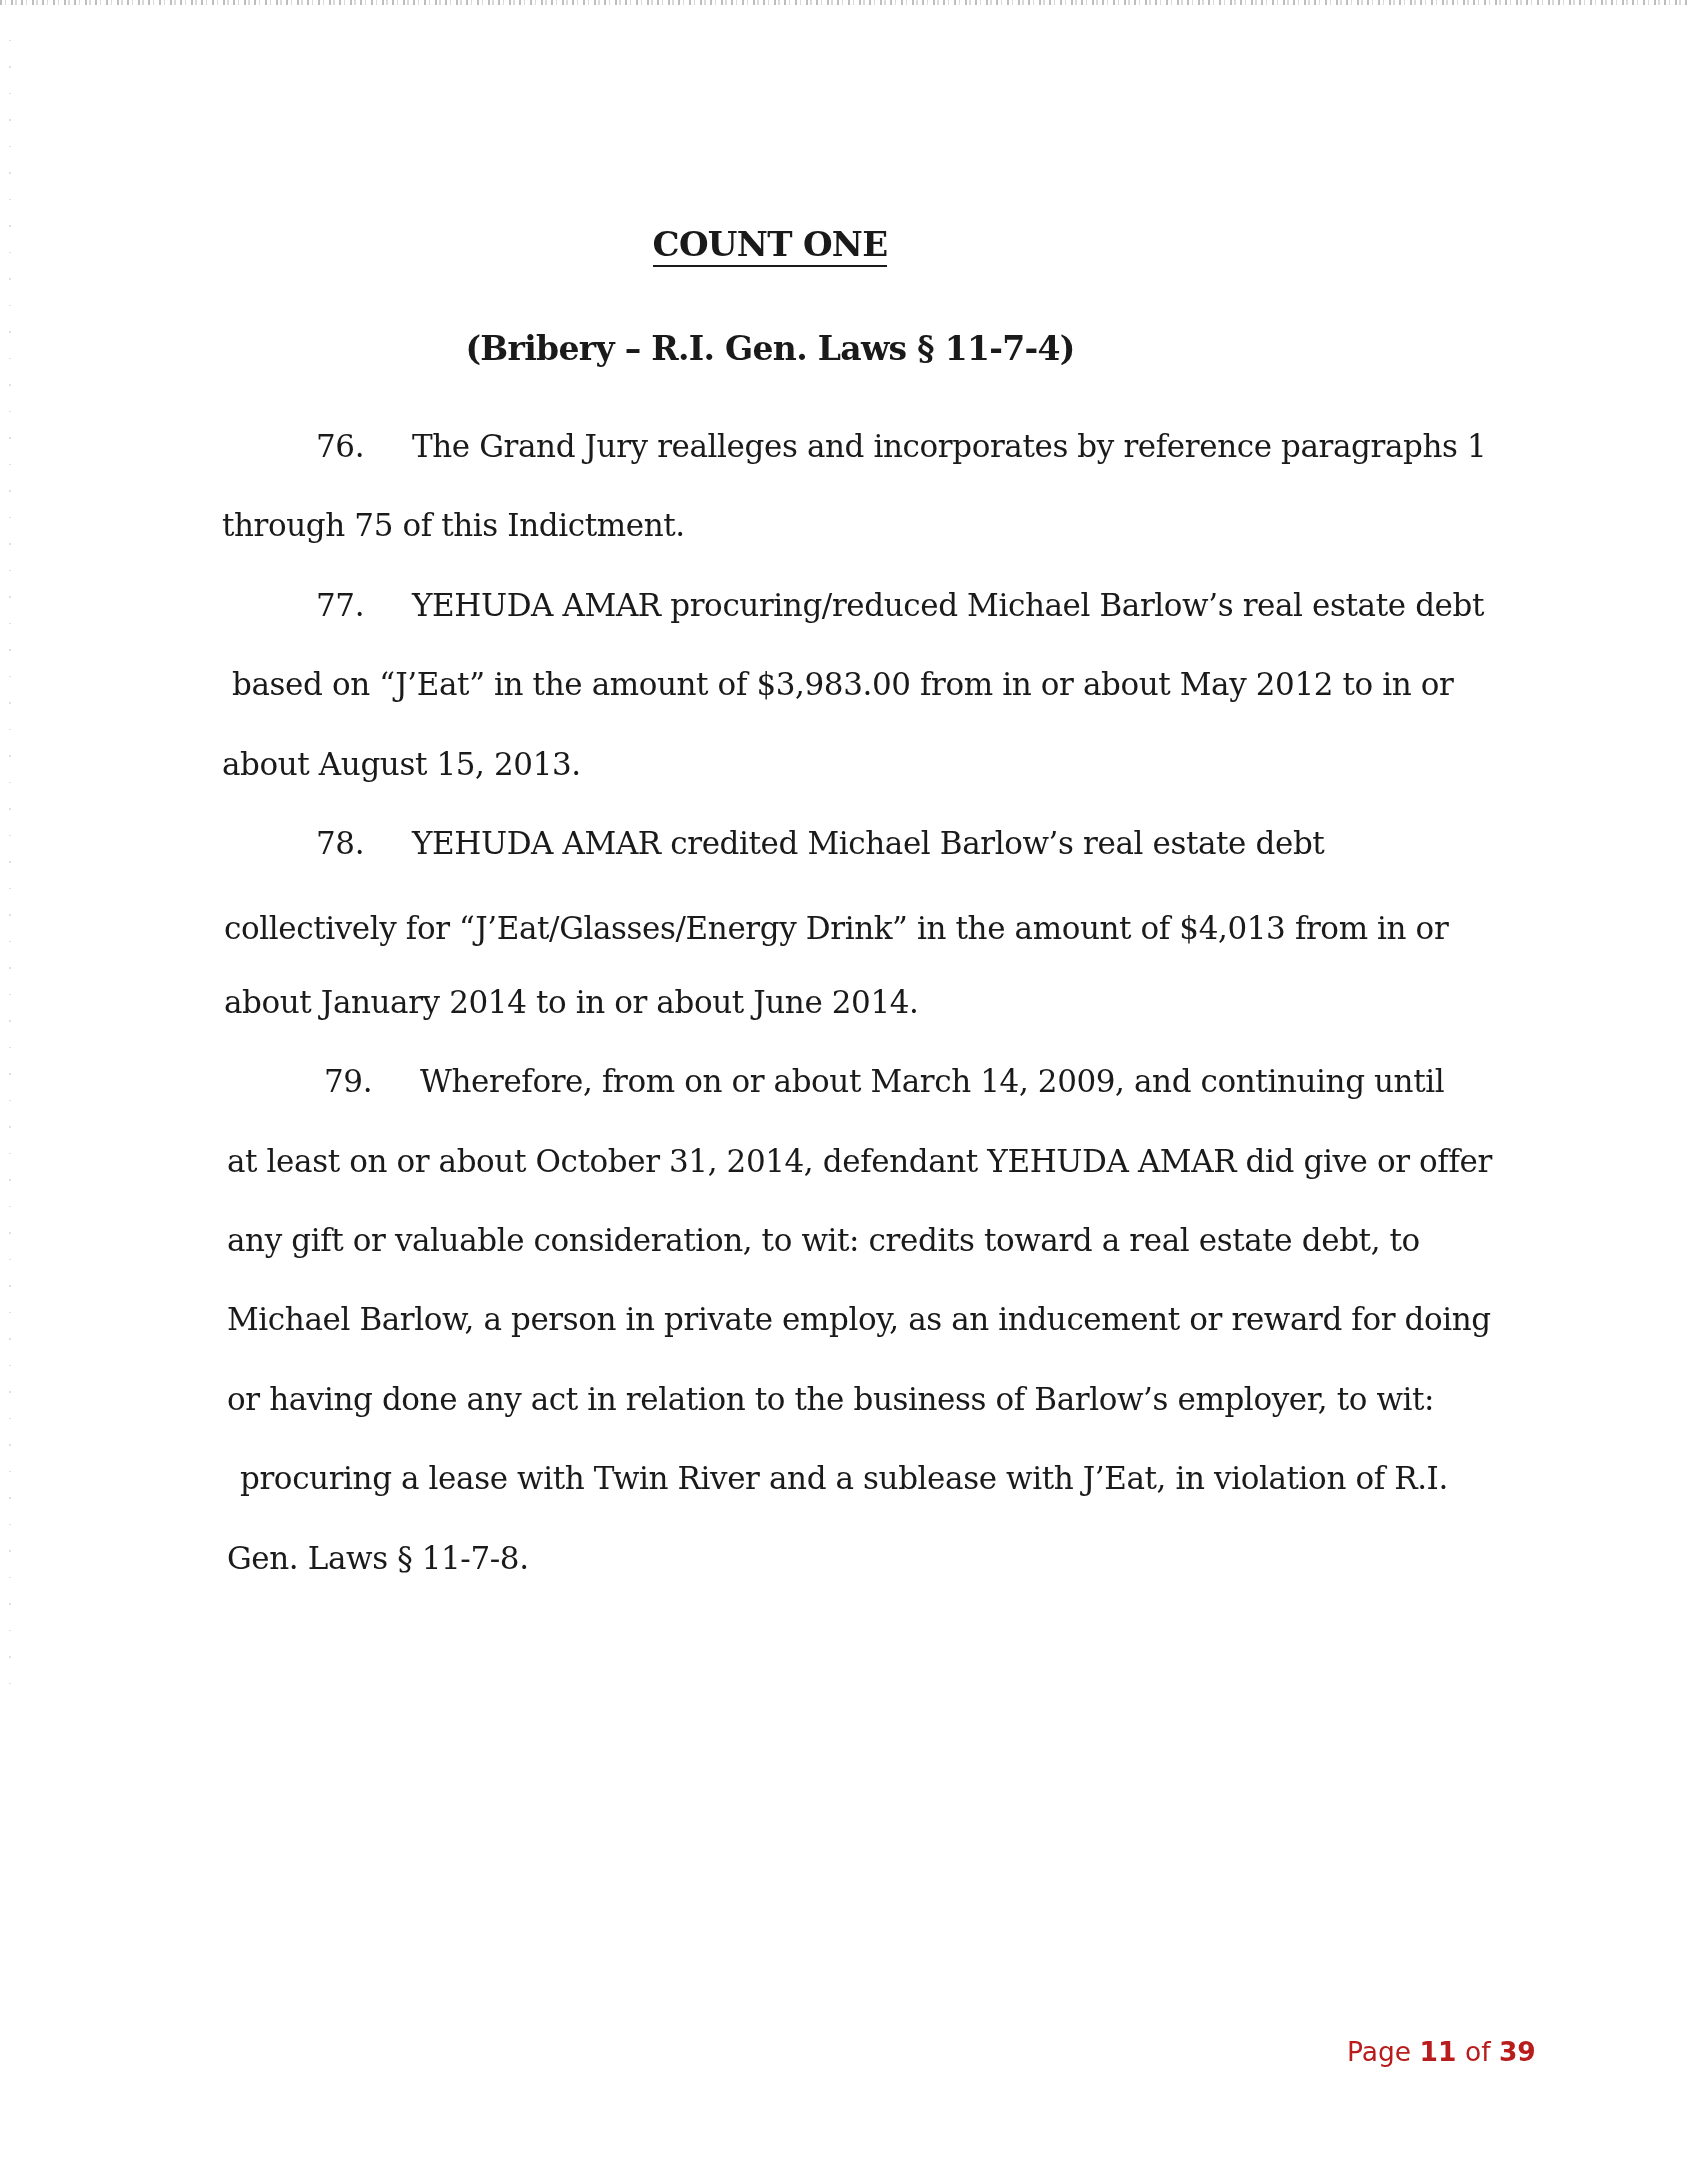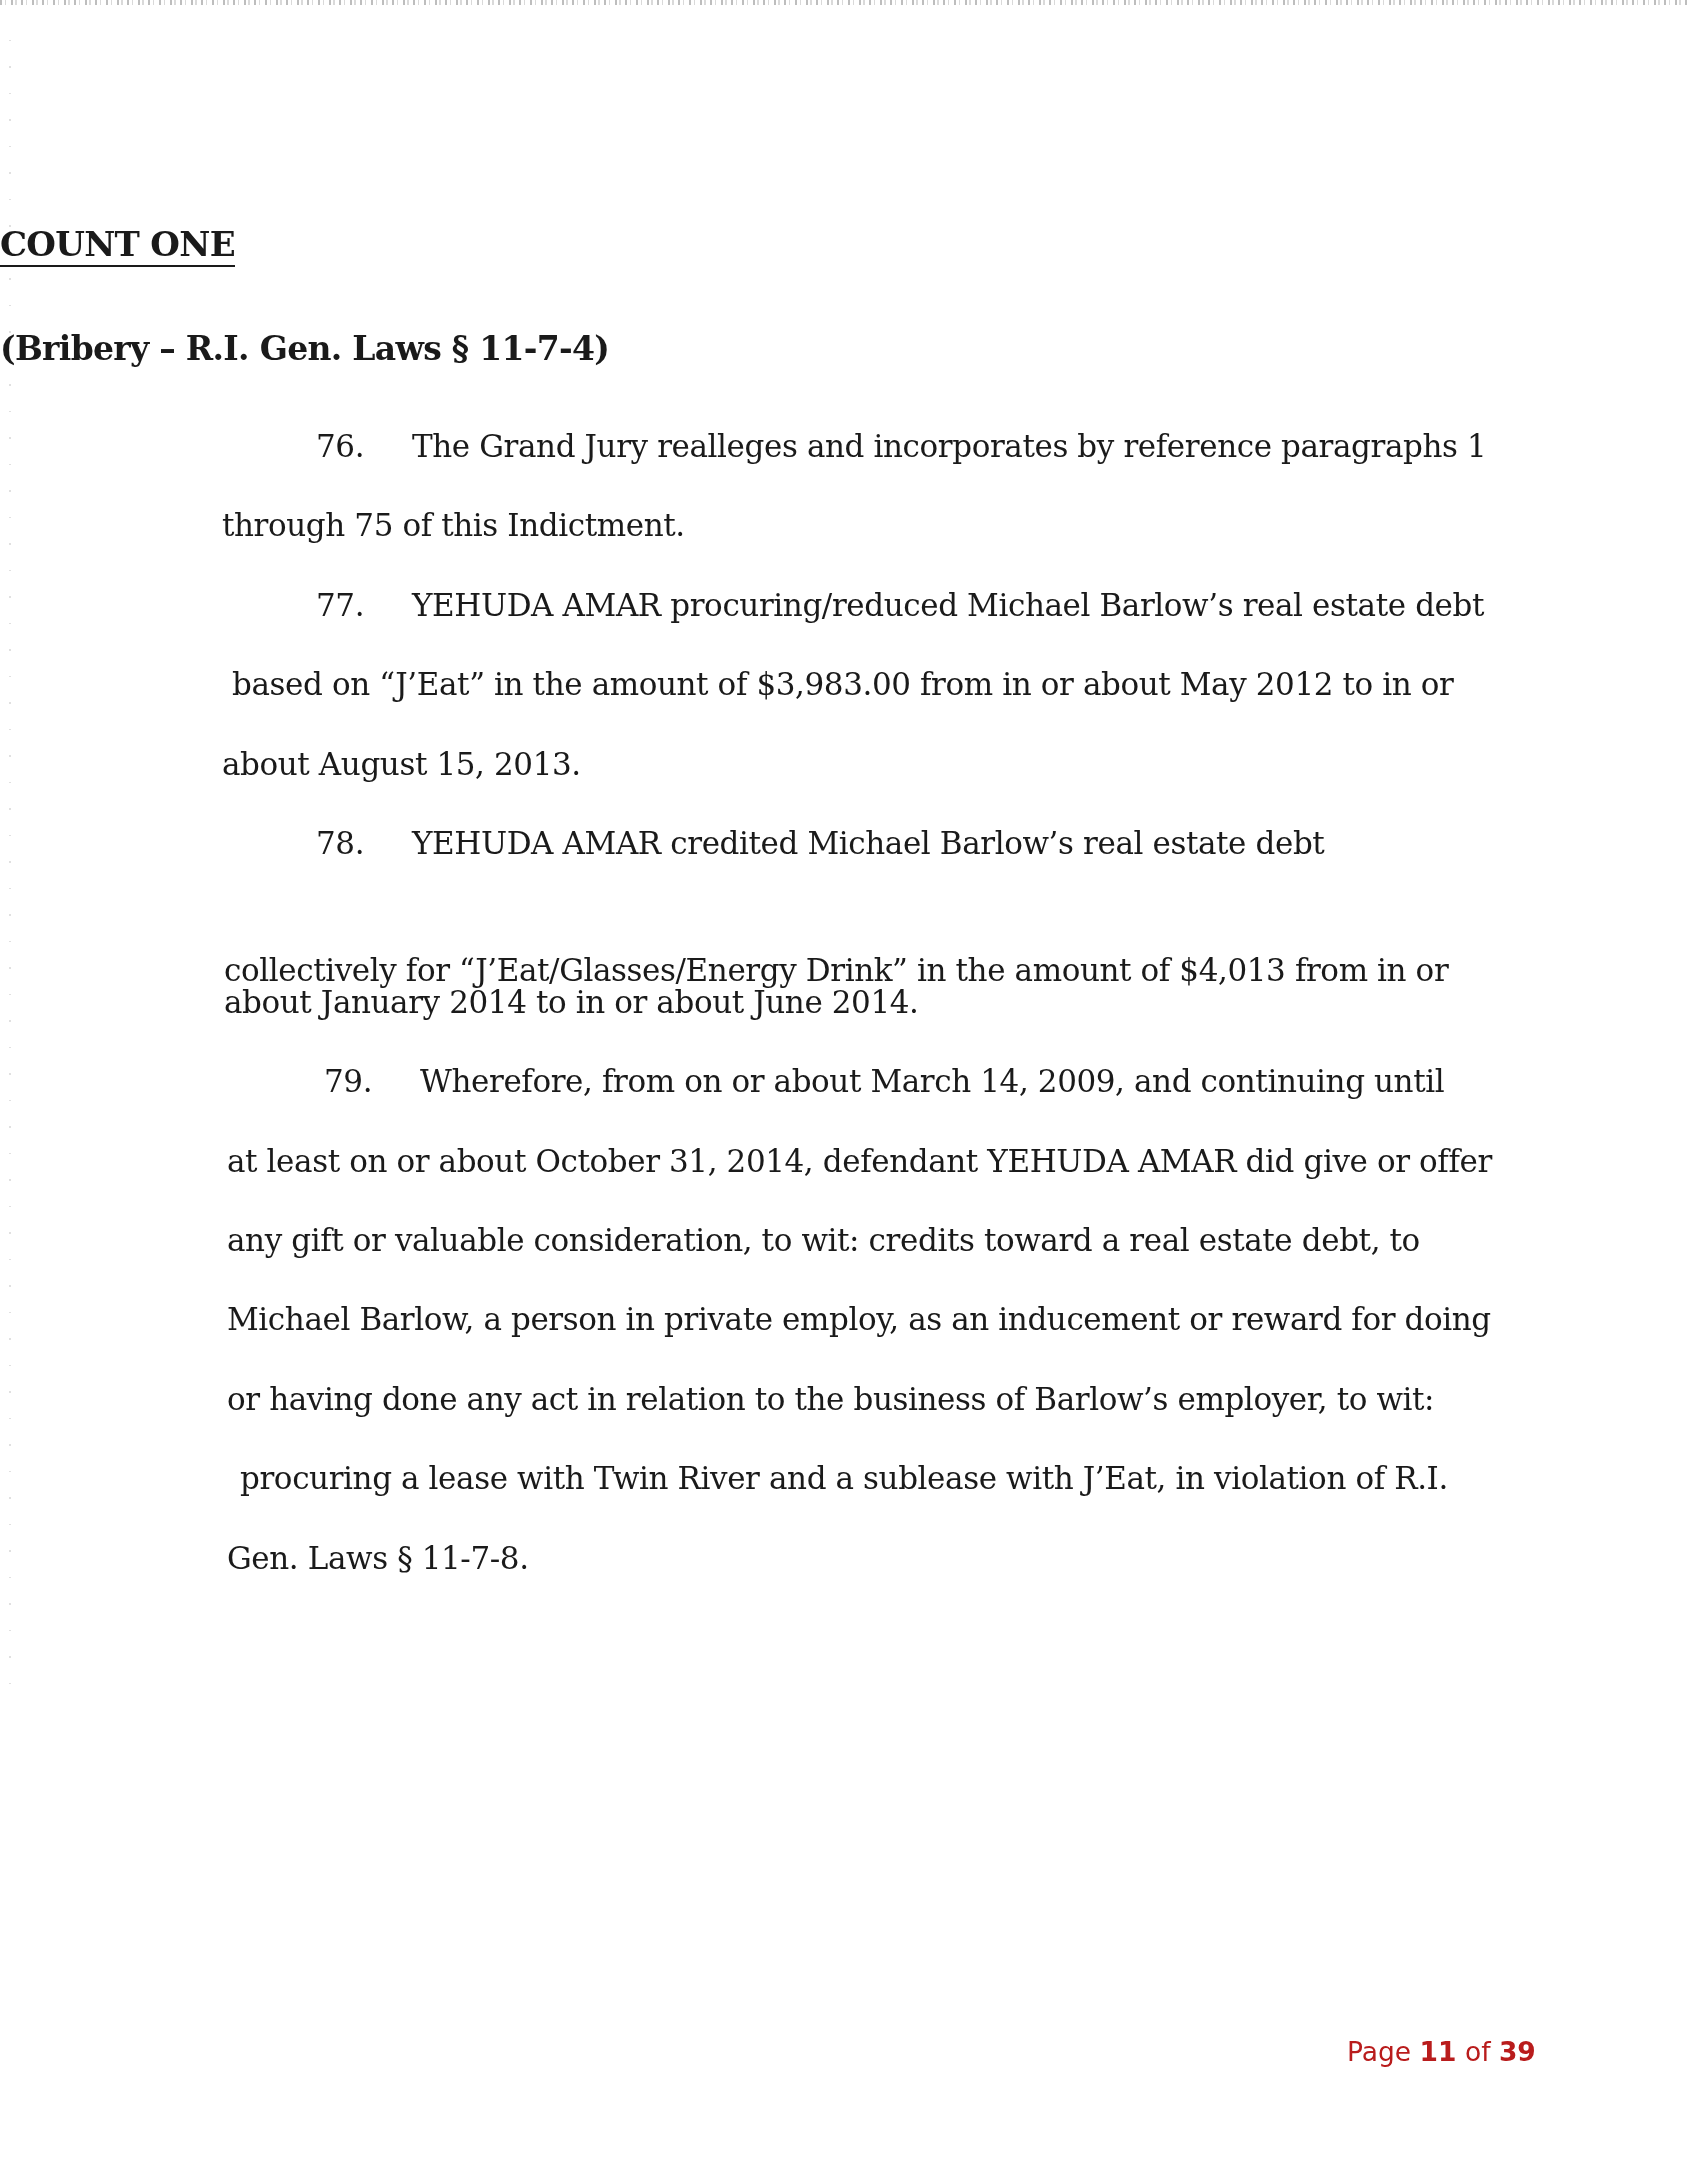--- a/index.html
+++ b/index.html
@@ -26,21 +26,21 @@
       position: absolute;
       left: 9.3px; top: 40px;
       width: 1.3px; height: 1654px;
       background: repeating-linear-gradient(180deg, #ccc 0 1.3px, transparent 1.3px 26.5px);
       opacity: 0.6;
     }
     .heading {
       position: absolute;
       left: 0;
       width: 1540px;
-      text-align: left;
+      text-align: center;
       font-weight: bold;
       font-family: "DejaVu Serif", "Liberation Serif", serif;
     }
     .count-title {
       top: 224px;
       font-size: 34px;
       letter-spacing: -0.7px;
     }
     .count-title span {
       border-bottom: 2.6px solid #1a1a1a;
@@ -91,21 +91,21 @@
 
 <div class="line" style="left:316px; top:585px;">
   <span class="para-num">77.</span><span>YEHUDA AMAR procuring/reduced Michael Barlow’s real estate debt</span>
 </div>
 <div class="line" style="left:232px; top:664px;">based on “J’Eat” in the amount of $3,983.00 from in or about May 2012 to in or</div>
 <div class="line" style="left:222px; top:744px;">about August 15, 2013.</div>
 
 <div class="line" style="left:316px; top:823px;">
   <span class="para-num">78.</span><span>YEHUDA AMAR credited Michael Barlow’s real estate debt</span>
 </div>
-<div class="line" style="left:224px; top:950px;">collectively for “J’Eat/Glasses/Energy Drink” in the amount of $4,013 from in or</div>
+<div class="line" style="left:224px; top:908px;">collectively for “J’Eat/Glasses/Energy Drink” in the amount of $4,013 from in or</div>
 <div class="line" style="left:224px; top:982px;">about January 2014 to in or about June 2014.</div>
 
 <div class="line" style="left:324px; top:1061px;">
   <span class="para-num">79.</span><span>Wherefore, from on or about March 14, 2009, and continuing until</span>
 </div>
 <div class="line" style="left:227px; top:1141px;">at least on or about October 31, 2014, defendant YEHUDA AMAR did give or offer</div>
 <div class="line" style="left:227px; top:1220px;">any gift or valuable consideration, to wit: credits toward a real estate debt, to</div>
 <div class="line" style="left:227px; top:1299px;">Michael Barlow, a person in private employ, as an inducement or reward for doing</div>
 <div class="line" style="left:227px; top:1379px;">or having done any act in relation to the business of Barlow’s employer, to wit:</div>
 <div class="line" style="left:227px; top:1458px;margin-left:13px;">procuring a lease with Twin River and a sublease with J’Eat, in violation of R.I.</div>

